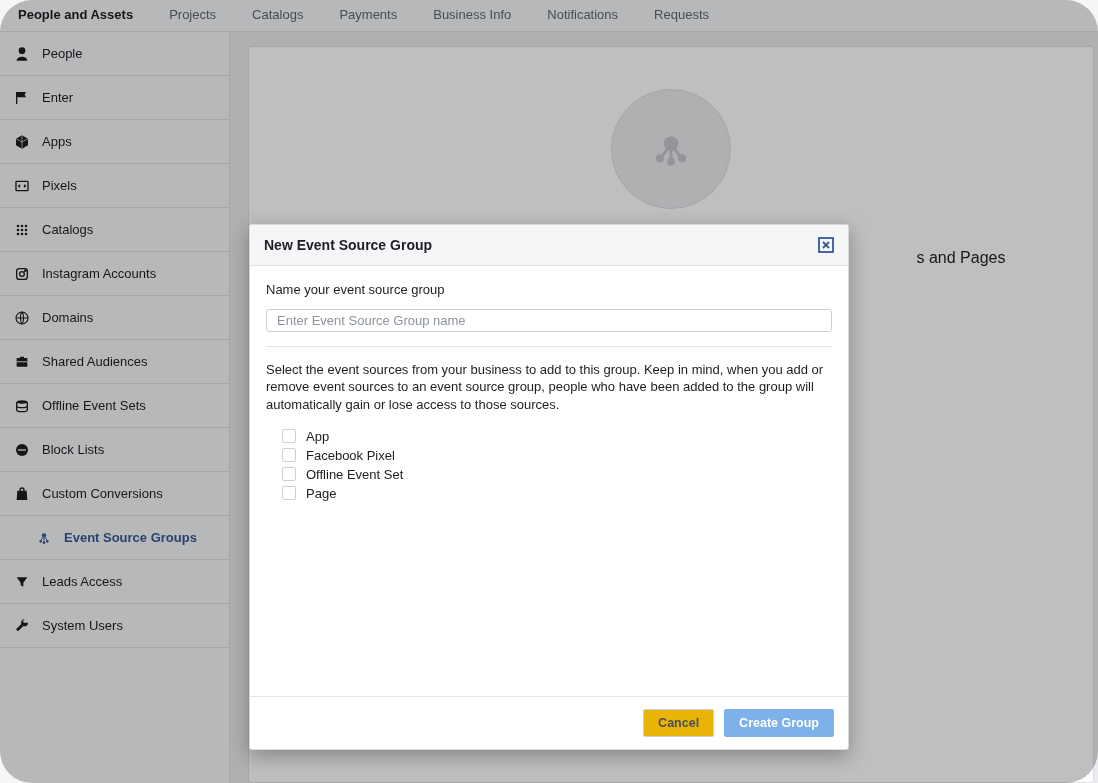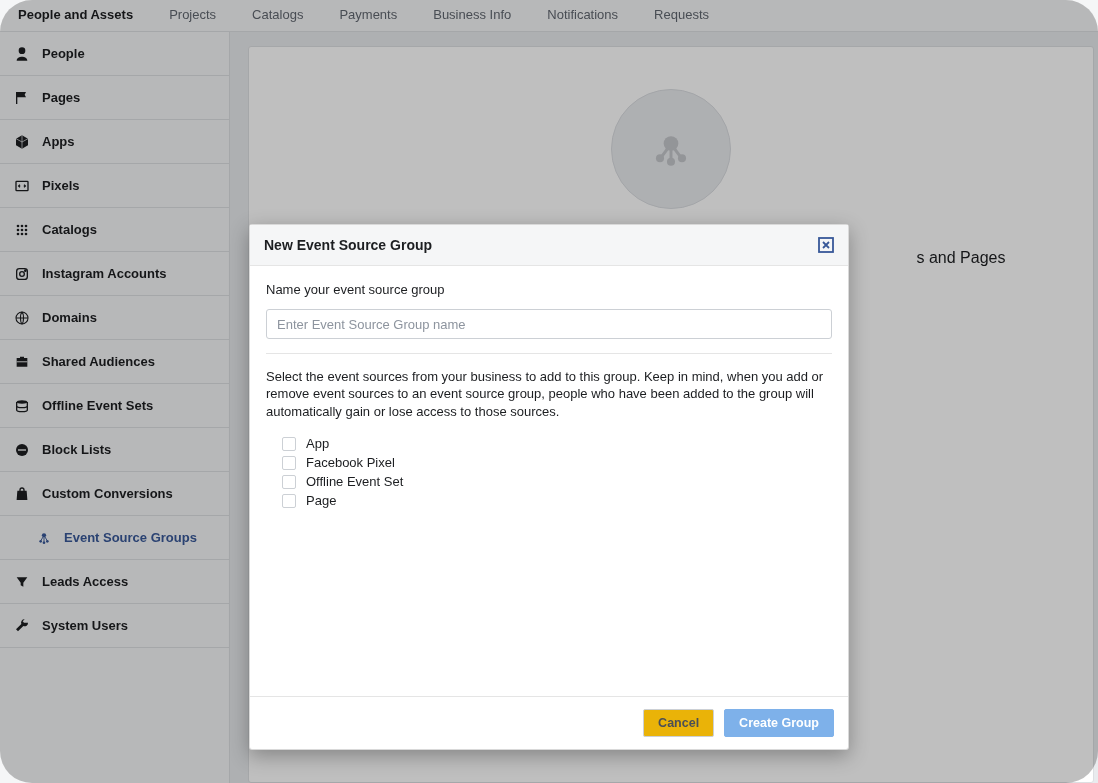--- a/index.html
+++ b/index.html
@@ -42,21 +42,20 @@
     border-right: 1px solid #dddfe2;
   }
   .sidebar-item {
     display: flex;
     align-items: center;
     height: 44px;
     padding: 0 10px;
     border-bottom: 1px solid #dddfe2;
     color: #1c1e21;
     cursor: pointer;
-    font-weight: bold;
   }
   .sidebar-item .icon-slot {
     width: 24px;
     display: flex;
     justify-content: center;
     color: #1c1e21;
   }
   .sidebar-item .label { margin-left: 8px; font-size: 13px; }
   .sidebar-item.active { color: #385898; font-weight: bold; padding-left: 32px; }
   .sidebar-item.active .icon-slot { color: #385898; }
@@ -126,37 +125,37 @@
     cursor: pointer;
   }
   .modal-body {
     padding: 16px;
     flex: 1;
     overflow: auto;
   }
   .field-label { font-size: 13px; color: #1c1e21; margin-bottom: 12px; }
   .text-input {
     width: 100%;
-    height: 30px;
+    height: 23px;
     border: 1px solid #ccd0d5;
     border-radius: 3px;
     padding: 0 10px;
     font-size: 13px;
     color: #6d28d9;
   }
   .text-input::placeholder { color: #8d949e; }
   .divider {
     border: none;
     border-top: 1px solid #e5e5e5;
     margin: 14px 0;
   }
   .help-text { font-size: 13px; color: #1c1e21; line-height: 1.34; margin-bottom: 14px; }
   .check-row {
     display: flex;
-    align-items: flex-end;
+    align-items: flex-start;
     gap: 10px;
     font-size: 13px;
     padding: 2px 16px;
     cursor: pointer;
   }
   .chkbox {
     width: 14px; height: 14px;
     border: 1px solid #ccd0d5;
     border-radius: 2px;
     background: #fff;
@@ -210,21 +209,21 @@
           </svg>
         </span>
         <span class="label">People</span>
       </div>
       <div class="sidebar-item">
         <span class="icon-slot">
           <svg width="16" height="16" viewBox="0 0 24 24" fill="currentColor">
             <path d="M5 3h13l-2 4 2 4H5v10H3V3z"></path>
           </svg>
         </span>
-        <span class="label">Pages</span>
+        <span class="label">Enter</span>
       </div>
       <div class="sidebar-item">
         <span class="icon-slot">
           <svg width="16" height="16" viewBox="0 0 24 24" fill="currentColor">
             <path d="M12 2l9 5v10l-9 5-9-5V7z"></path>
             <path d="M12 2v20M3 7l9 5 9-5" stroke="#f5f6f7" stroke-width="1" fill="none"></path>
           </svg>
         </span>
         <span class="label">Apps</span>
       </div>

